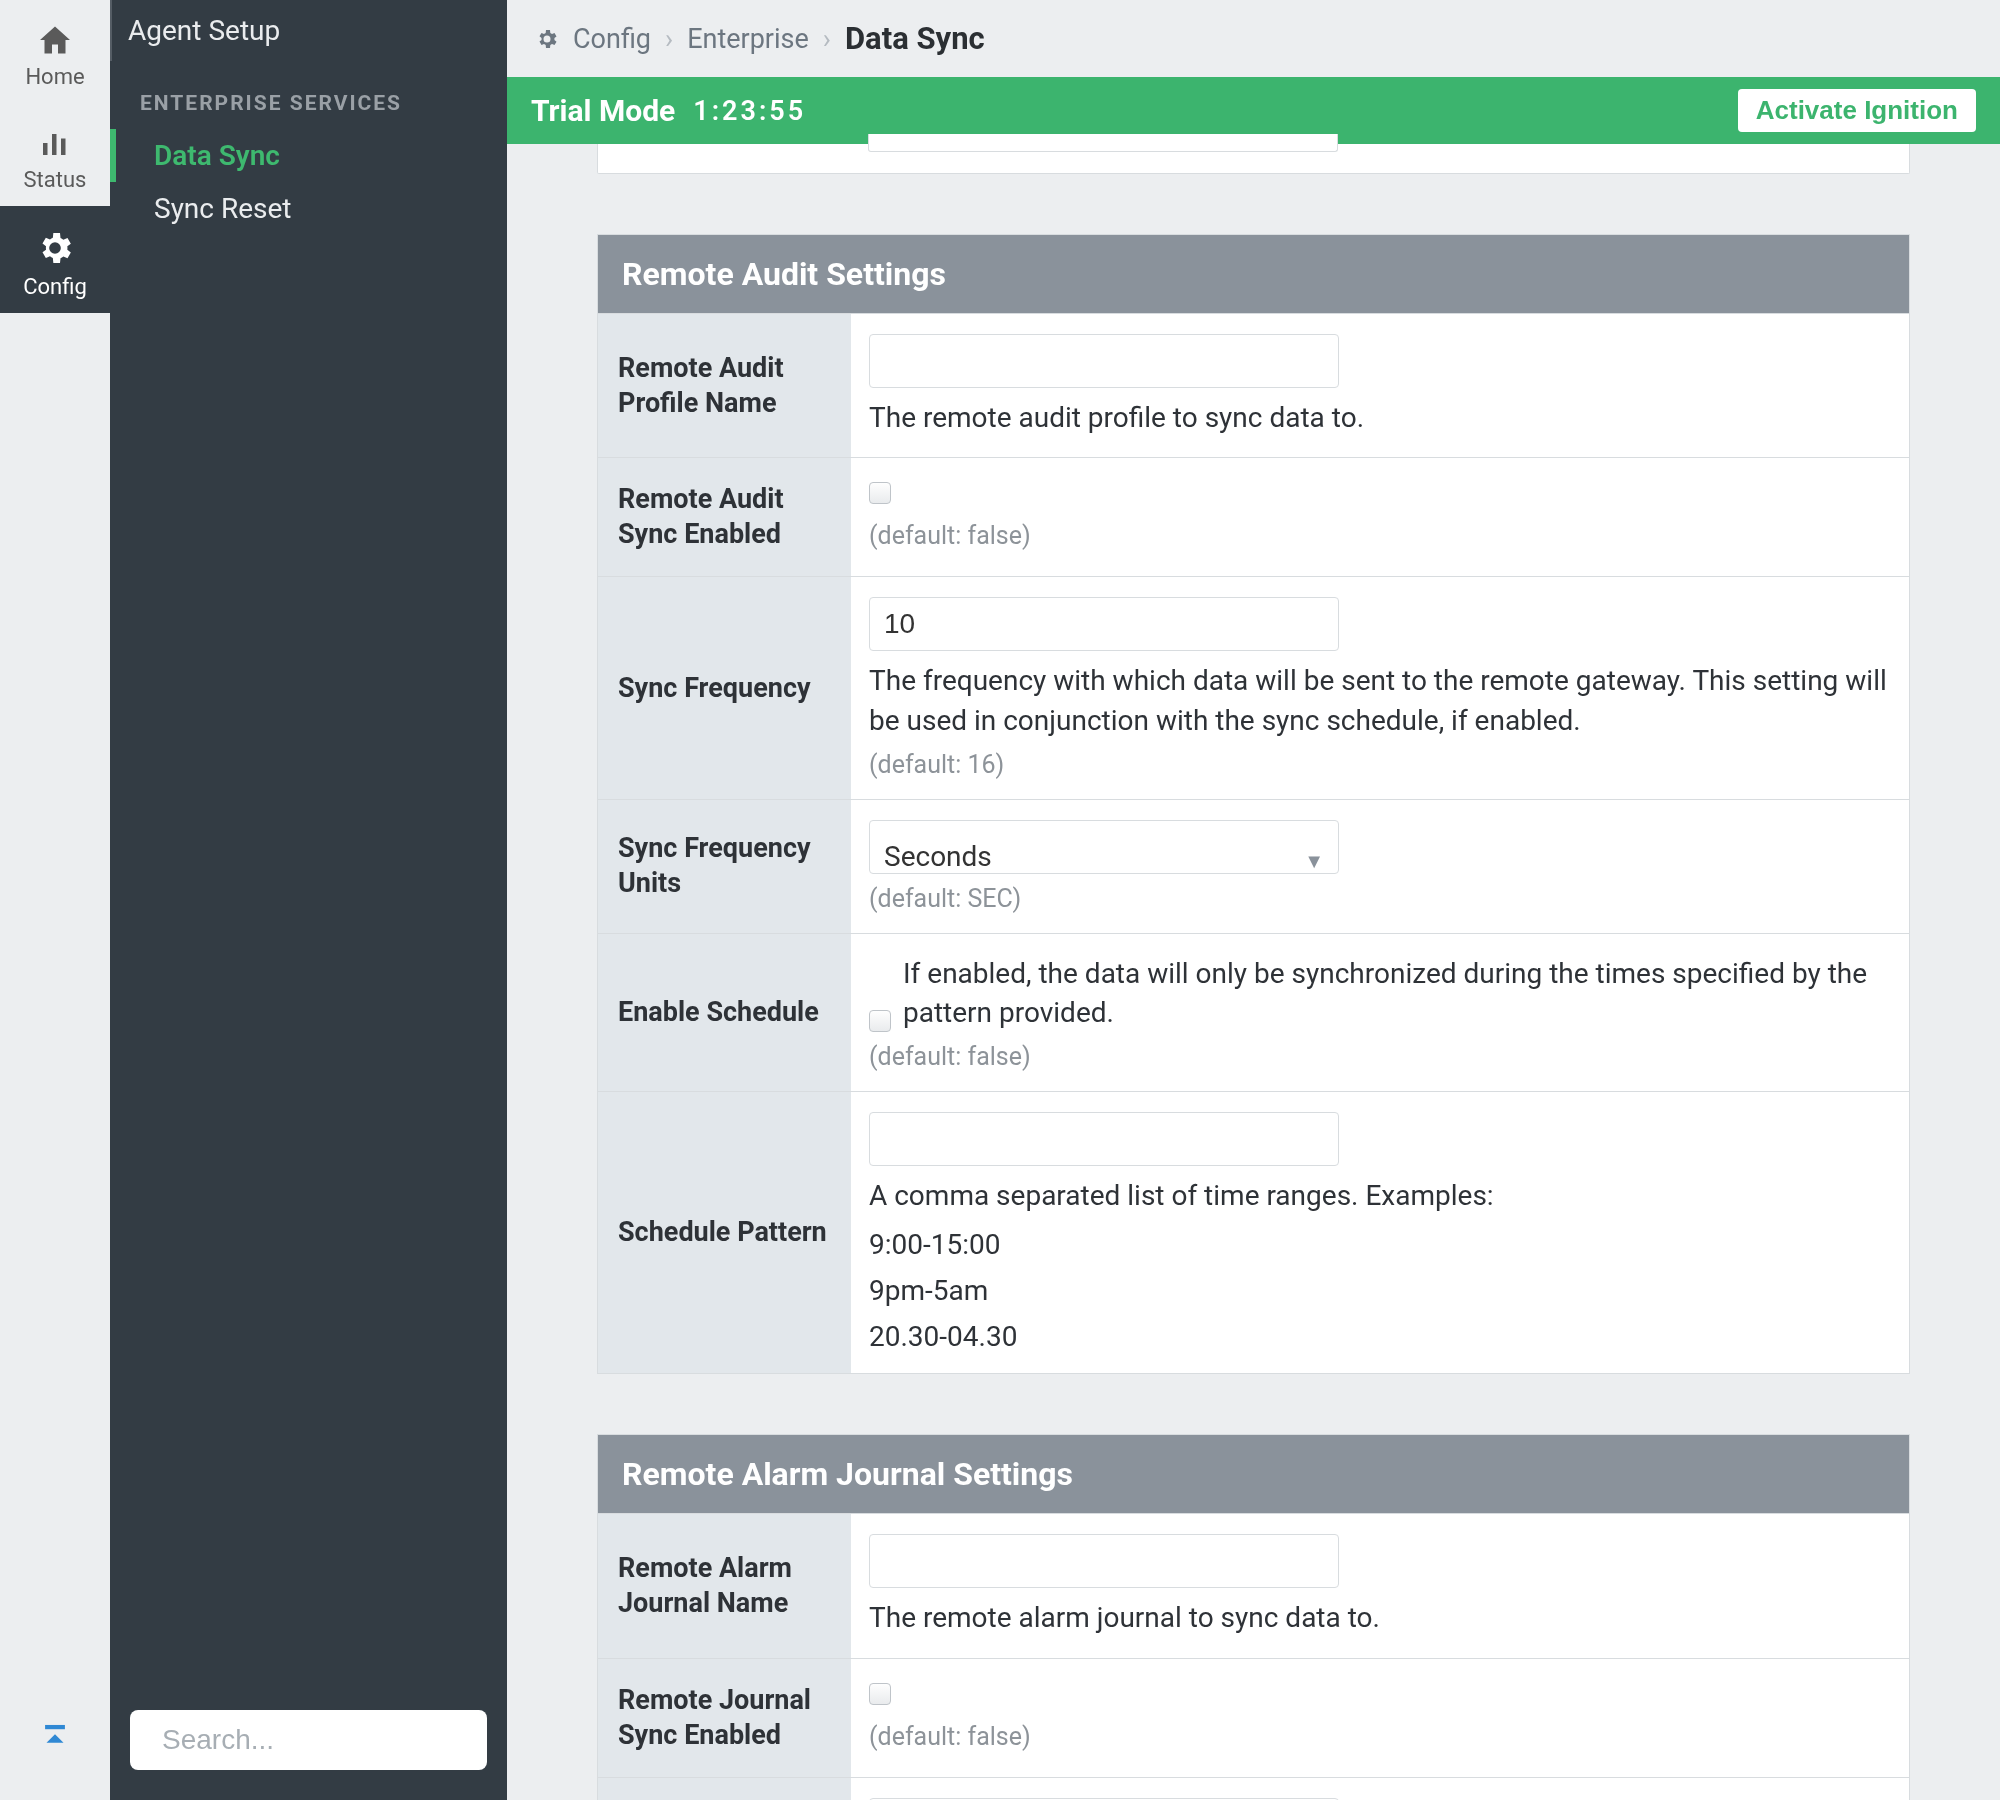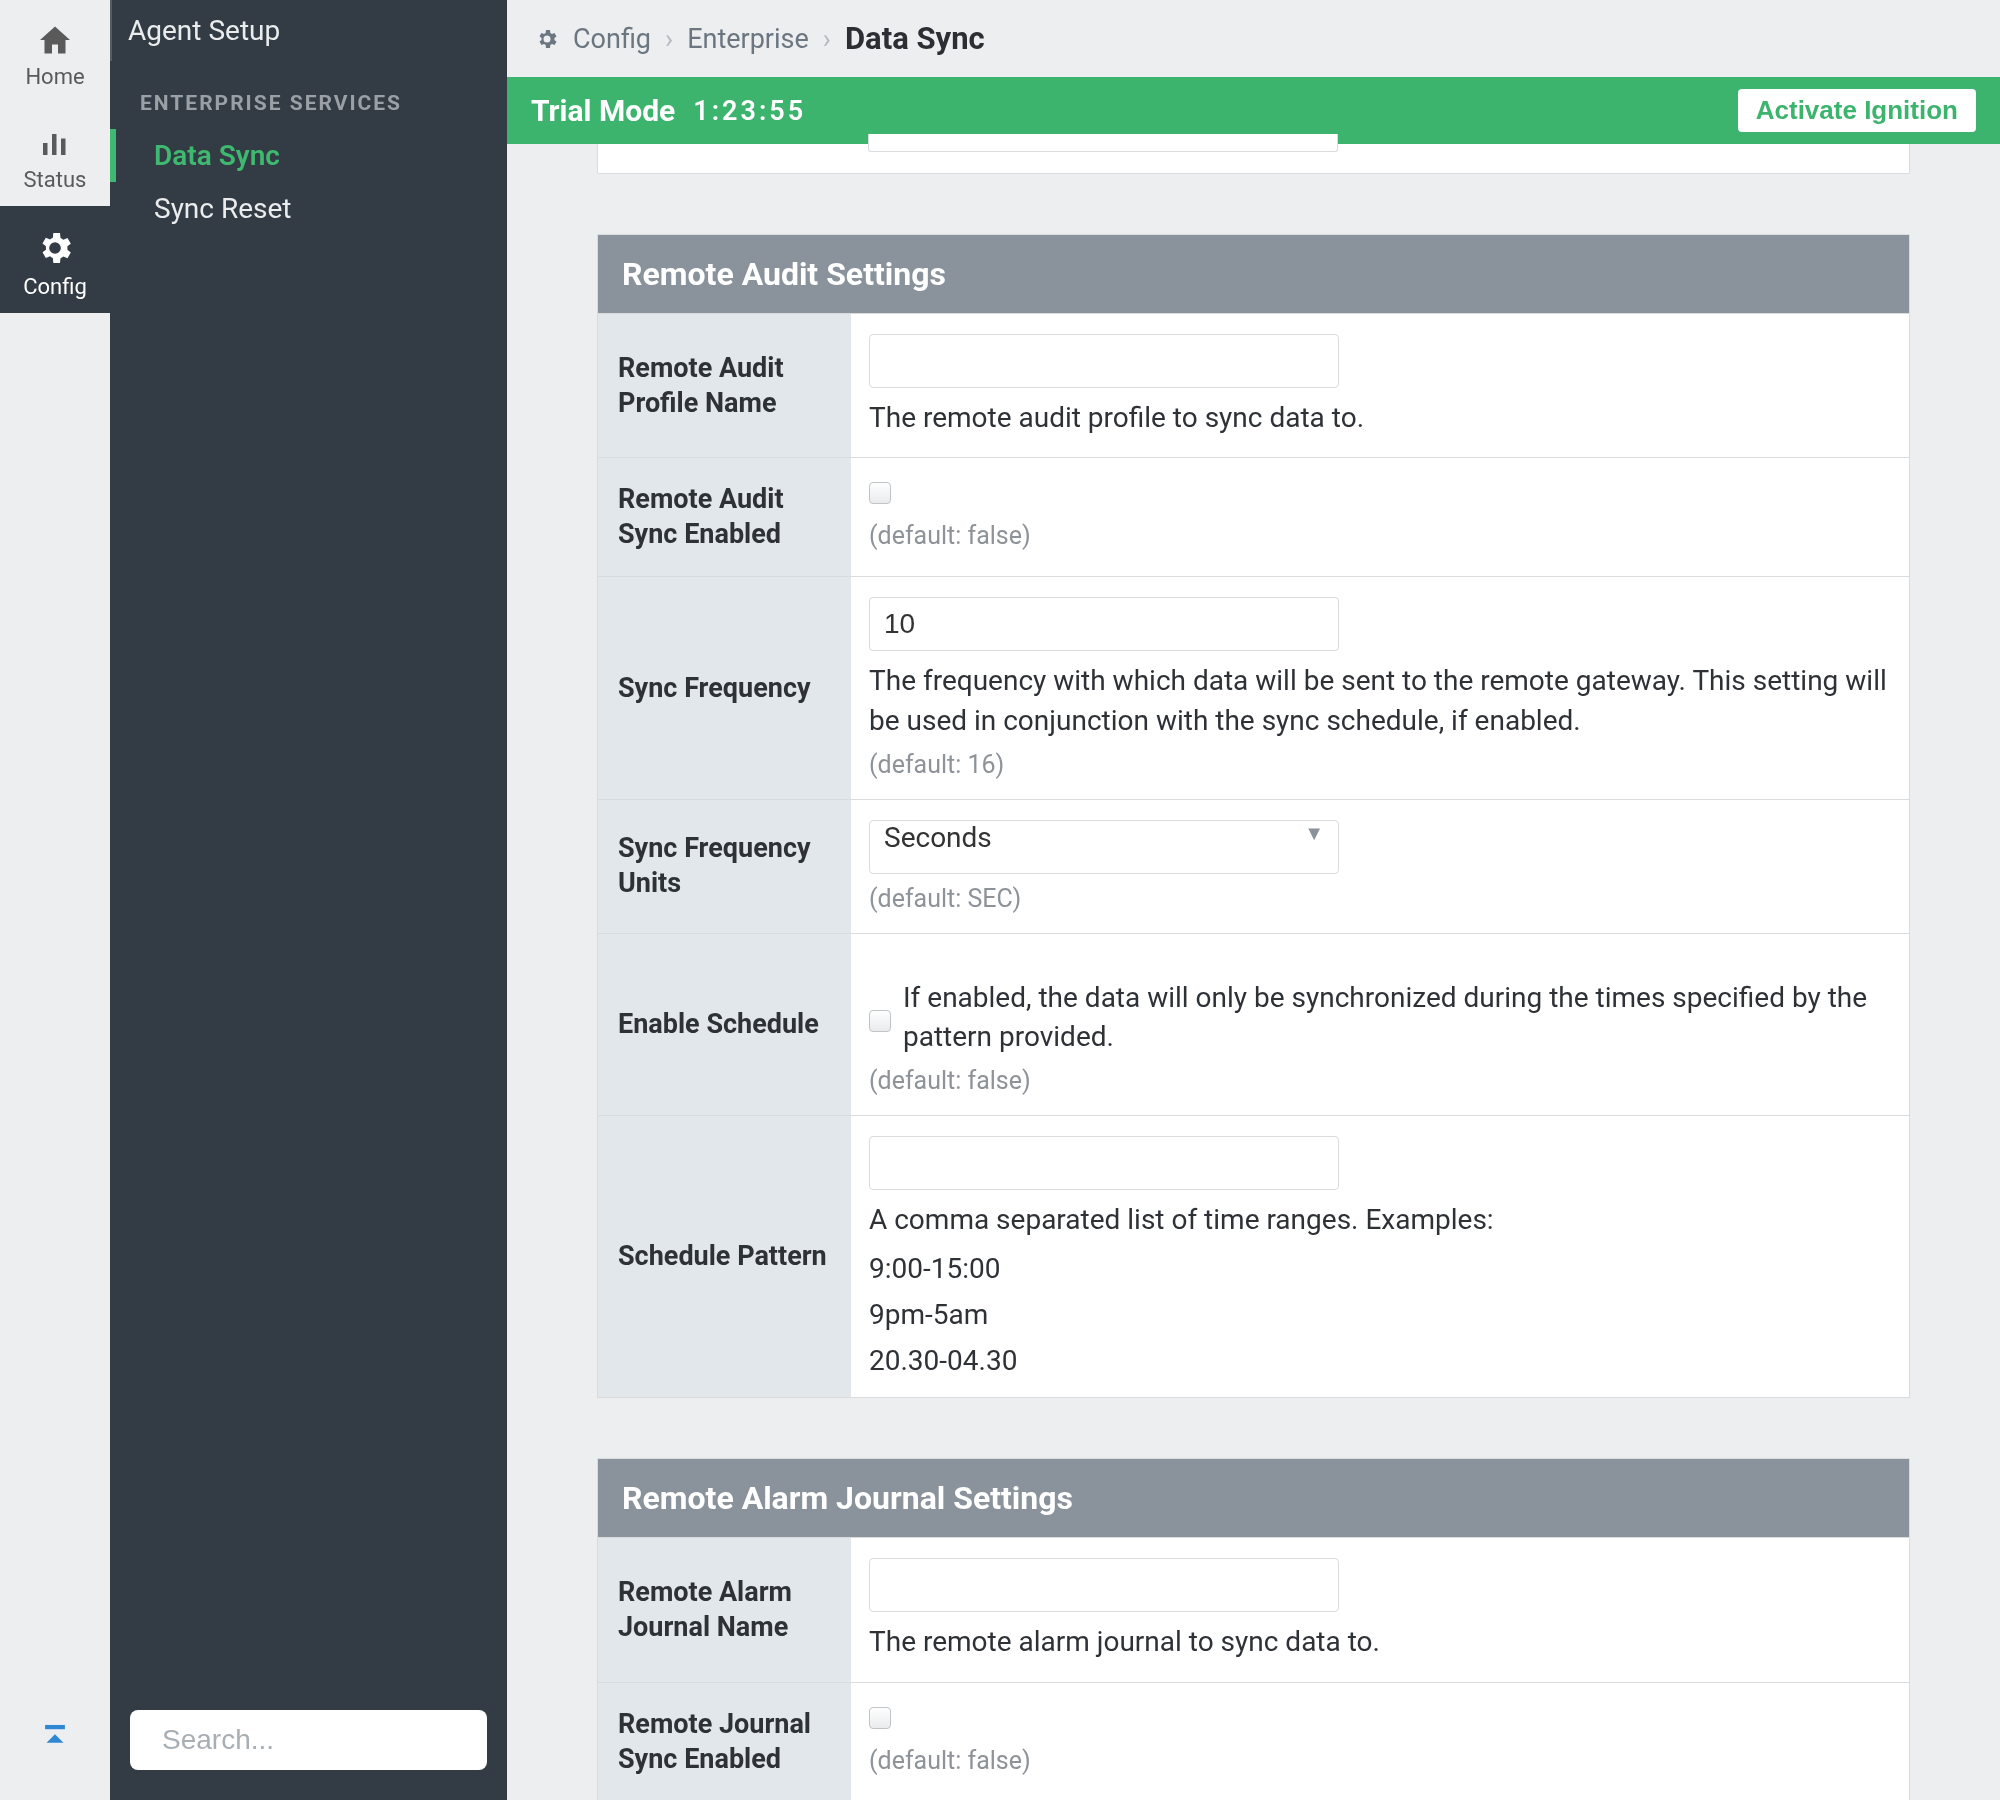--- a/index.html
+++ b/index.html
@@ -230,21 +230,21 @@
 }
 .form-control .select-input {
   width: 470px;
   height: 54px;
   border: 1px solid #d8dcdf;
   border-radius: 4px;
   padding: 0 14px;
   font-size: 28px;
   color: #333;
   display: flex;
-  align-items: flex-start;
+  align-items: flex-end;
   justify-content: space-between;
   cursor: pointer;
   background: #fff;
 }
 .form-control .select-input .tri {
   color: #8a929b;
   font-size: 20px;
 }
 .form-control .help {
   margin-top: 10px;
@@ -252,23 +252,22 @@
   color: #2e3237;
   line-height: 1.4;
 }
 .form-control .default {
   margin-top: 10px;
   font-size: 25px;
   color: #8d9399;
 }
 .form-control .chk-row {
   display: flex;
-  align-items: center;
+  align-items: flex-end;
   gap: 12px;
-  margin-top: 24px;
 }
 .form-control .chk-row .chk {
   margin-top: 8px;
   width: 22px;
   height: 22px;
   flex-shrink: 0;
 }
 .chk {
   width: 22px;
   height: 22px;

